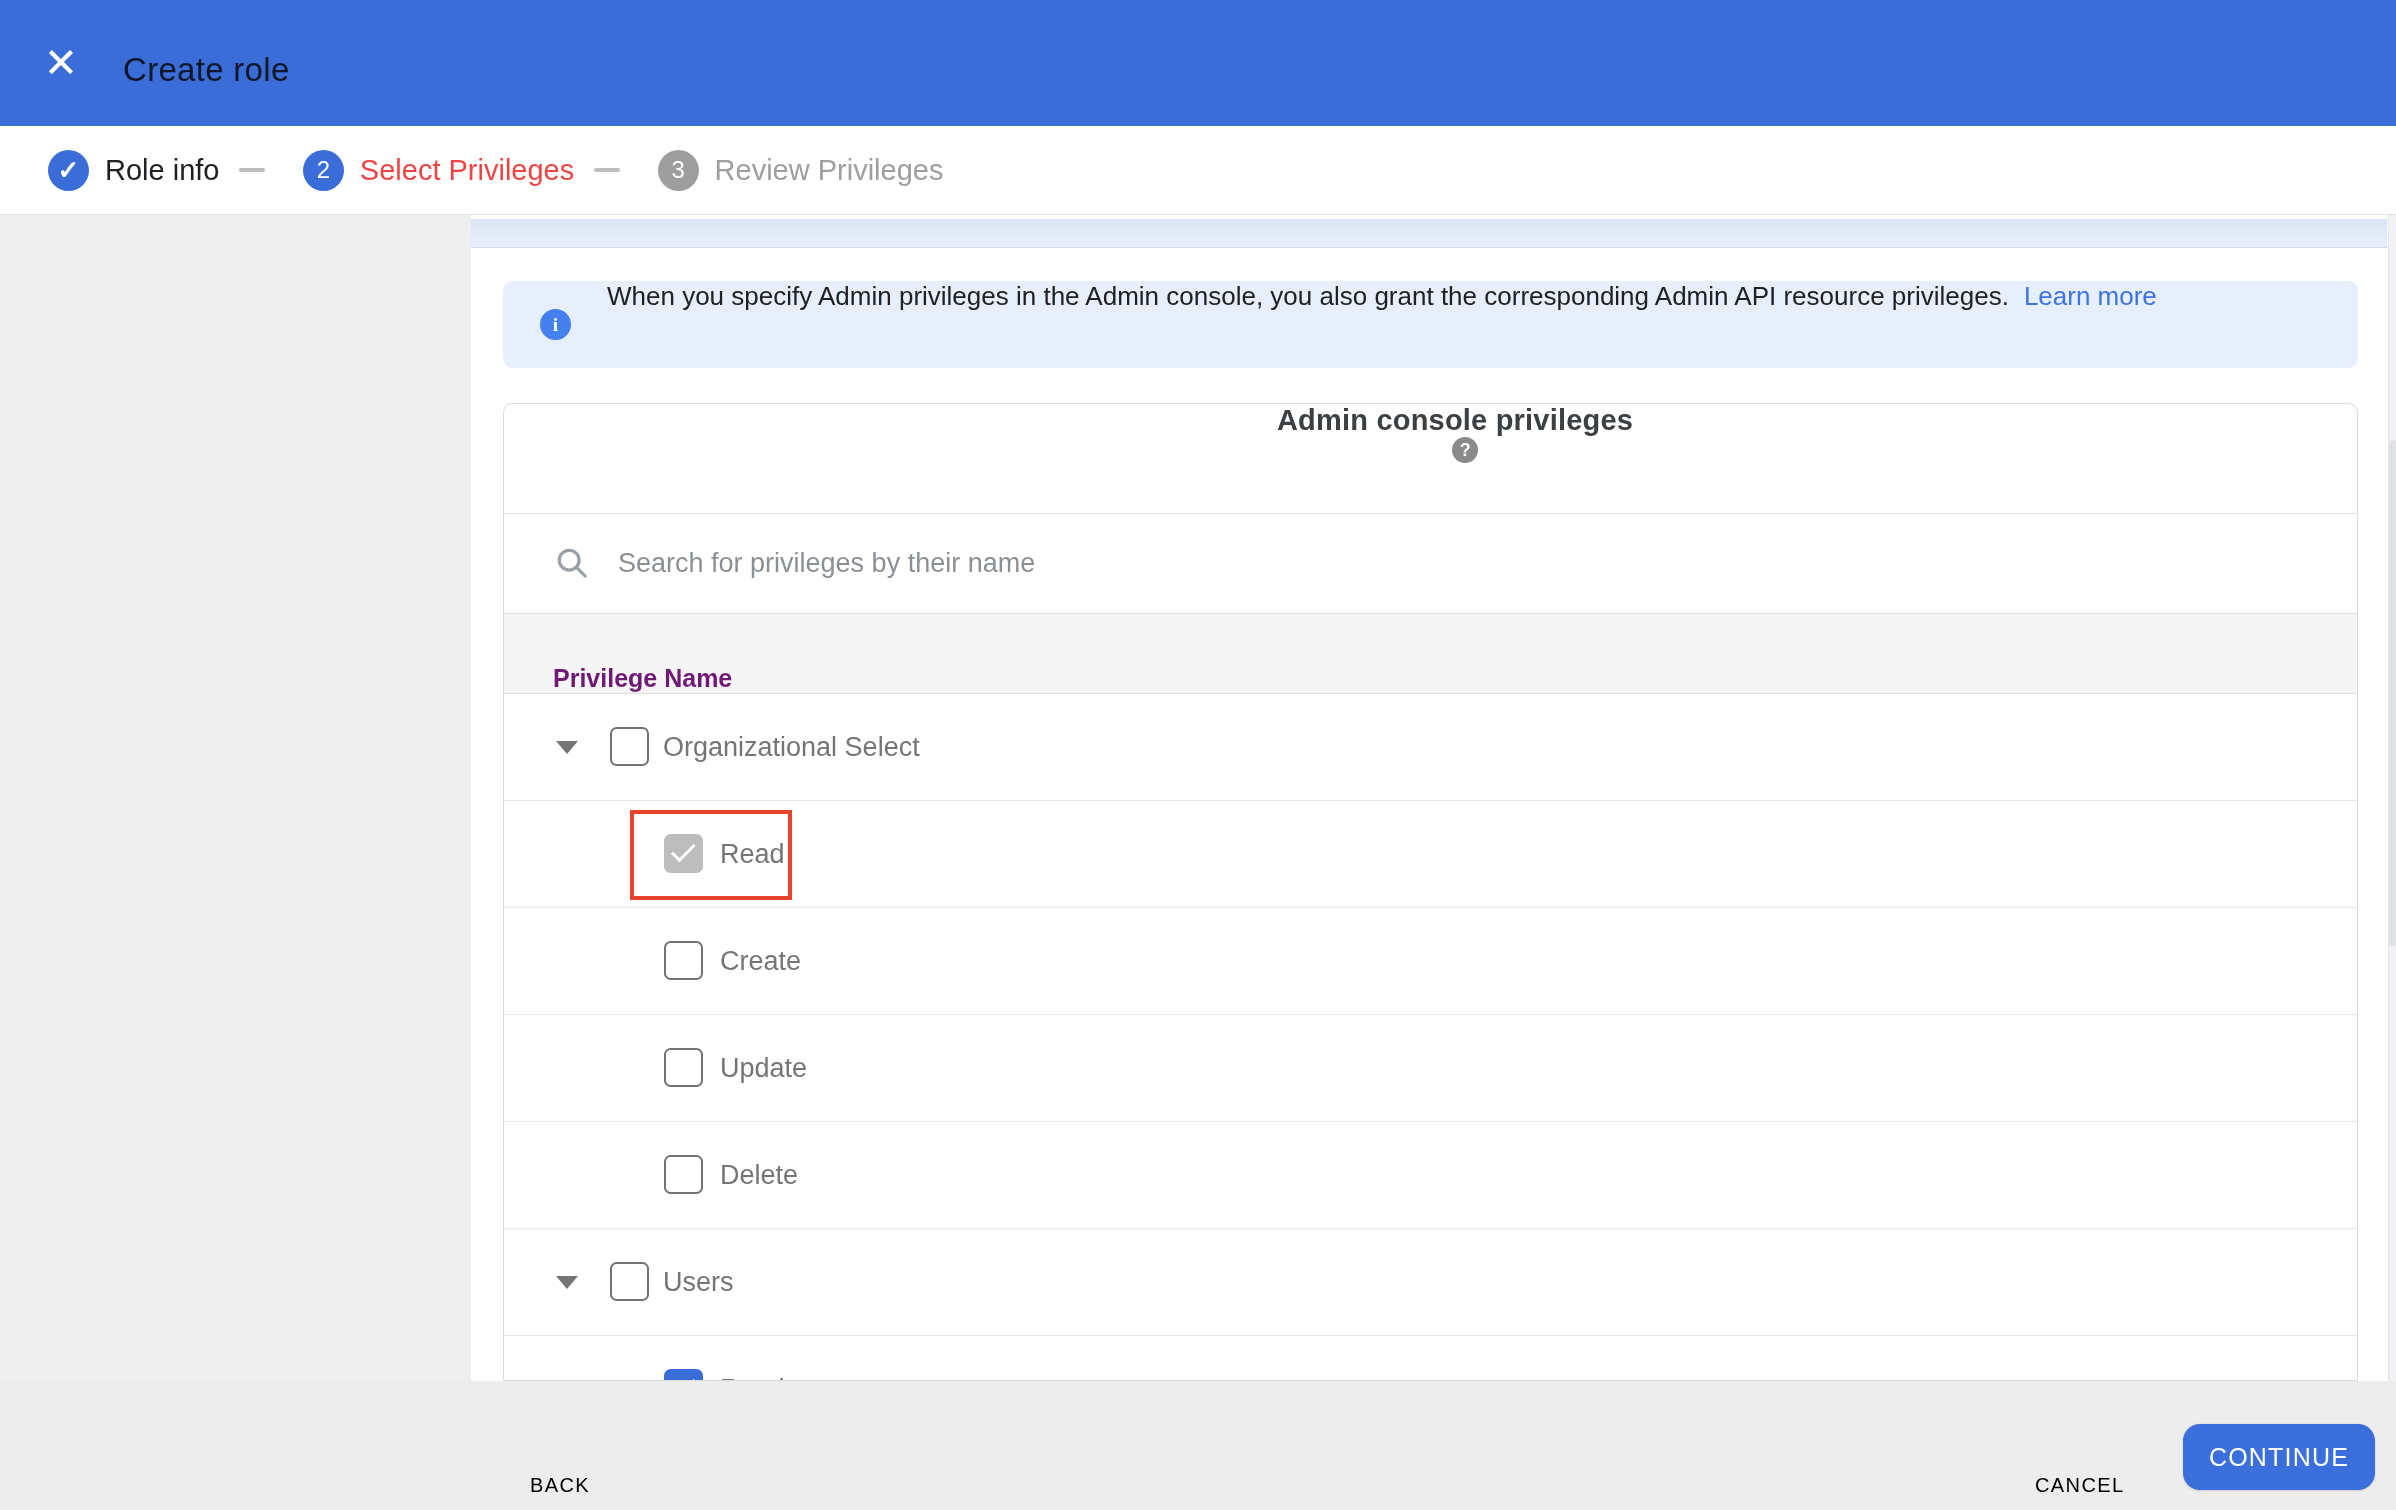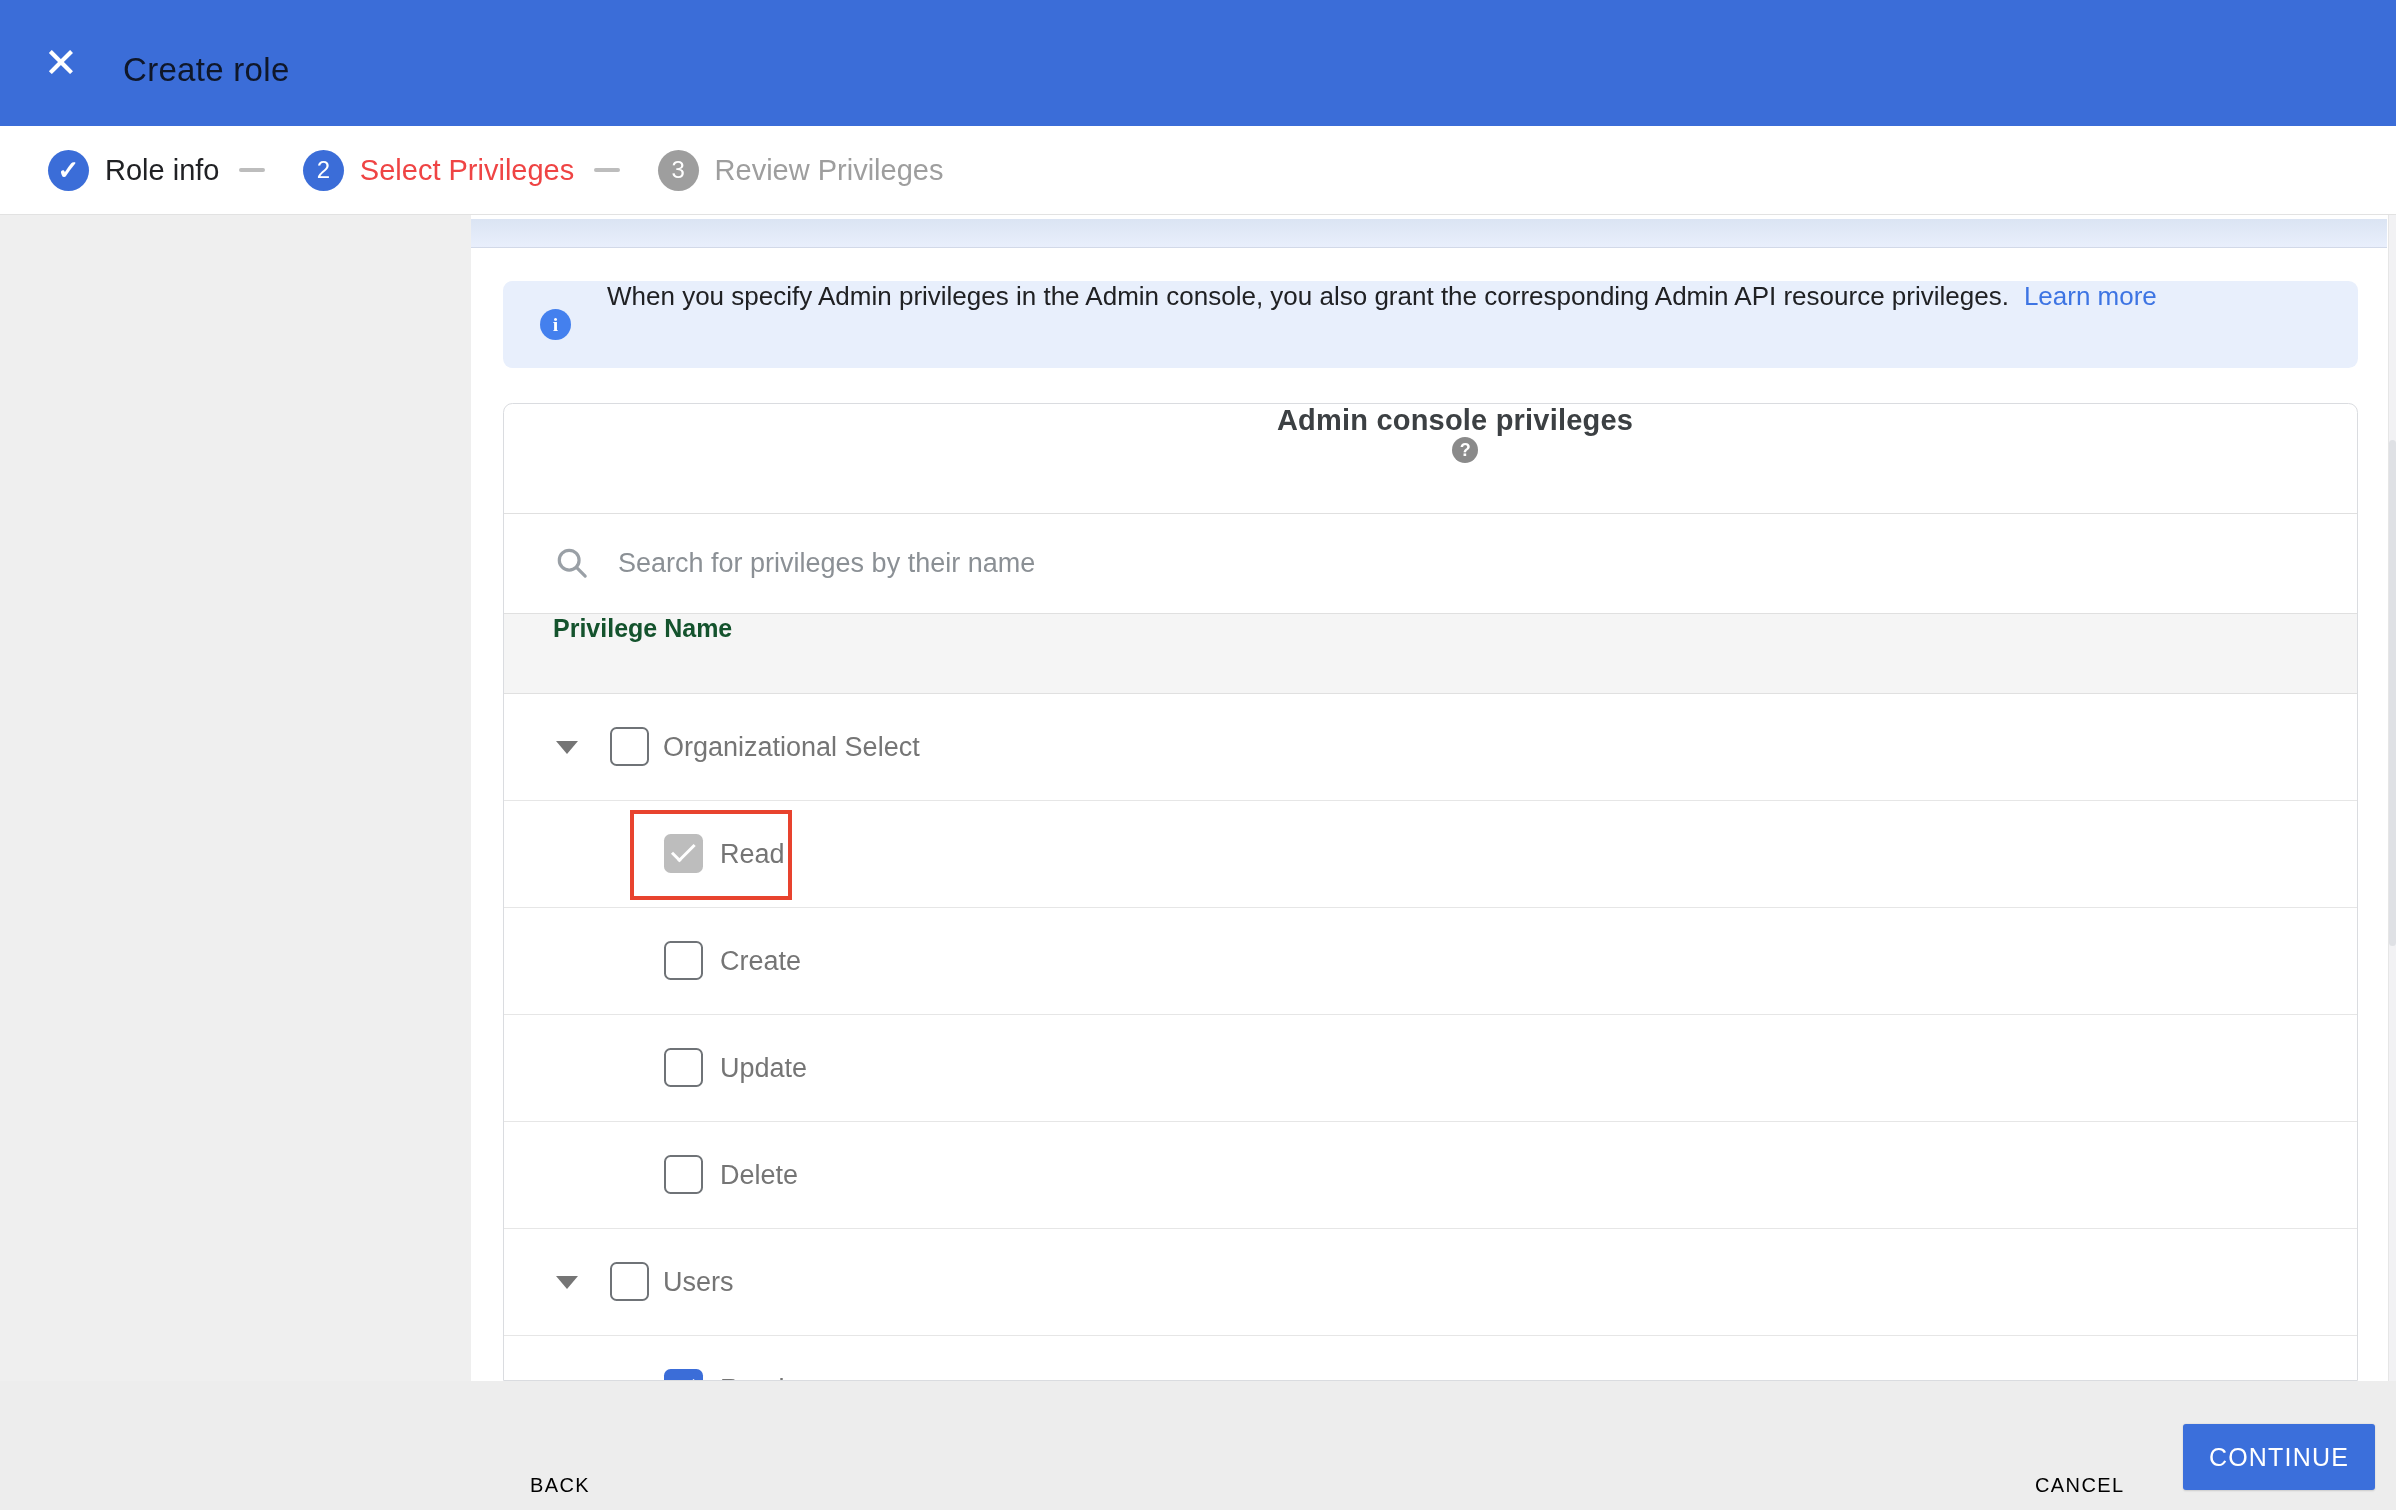--- a/index.html
+++ b/index.html
@@ -48,22 +48,22 @@
         border:0.9px solid #dadce0;border-radius:9.4px 9.4px 0 0;box-sizing:border-box;overflow:hidden;}
   .card-header{height:109px;display:flex;align-items:center;padding-left:49px;box-sizing:border-box;flex-direction:column;}
   .card-title{font-size:29px;font-weight:700;color:#3c4043;letter-spacing:0.2px;}
   .help-icon{margin-left:20.6px;width:26px;height:26px;border-radius:50%;background:#8a8a8a;color:#fff;
              display:flex;align-items:center;justify-content:center;font-size:18px;font-weight:700;cursor:pointer;}
   .divider{height:0.9px;background:#e0e0e0;}
   .search-row{height:99px;display:flex;align-items:center;padding-left:52px;box-sizing:border-box;cursor:text;}
   .search-icon{flex:0 0 auto;}
   .search-placeholder{margin-left:30px;font-size:27px;color:#8b9095;}
   .table-head{height:81px;background:#f5f5f5;border-top:0.9px solid #e0e0e0;border-bottom:0.9px solid #e0e0e0;
-              display:flex;align-items:flex-start;padding-left:49px;box-sizing:border-box;
-              font-size:25px;font-weight:700;color:#14532d;}
+              display:flex;align-items:flex-end;padding-left:49px;box-sizing:border-box;
+              font-size:25px;font-weight:700;color:#701a75;}
   .prow{position:relative;height:106px;border-bottom:0.9px solid #e6e6e6;}
   .caret{position:absolute;left:52px;top:50%;margin-top:-5.6px;width:0;height:0;
          border-left:11.2px solid transparent;border-right:11.2px solid transparent;border-top:13px solid #757575;cursor:pointer;}
   .cb{position:absolute;top:50%;width:39px;height:39px;margin-top:-19.7px;box-sizing:border-box;
       border:2.8px solid #6f7377;border-radius:6.6px;background:#fff;cursor:pointer;}
   .cb.parent-pos{left:106px;}
   .cb.child-pos{left:160px;}
   .cb.checked-gray{border:none;background:#bdbdbd;}
   .cb.checked-blue{border:none;background:#3b6dd8;}
   .cb.checked-gray::after,.cb.checked-blue::after{content:"";position:absolute;left:8.4px;top:9.4px;width:19.7px;height:9.4px;
@@ -71,21 +71,21 @@
   .plabel{position:absolute;top:50%;transform:translateY(-50%);font-size:27px;color:#757575;white-space:nowrap;}
   .plabel.parent-pos{left:159px;}
   .plabel.child-pos{left:216px;}
   .red-box{position:absolute;left:126px;top:9.4px;width:162px;height:90px;border:4.7px solid #e8432e;box-sizing:border-box;}
 
   
   .footer{position:absolute;left:0;top:1381px;width:2397px;height:129px;background:#ededed;}
   .text-btn{position:absolute;top:1474px;font-size:20px;font-weight:500;letter-spacing:1.4px;color:#000000;cursor:pointer;}
   .btn-back{left:530px;}
   .btn-cancel{left:2035px;}
-  .btn-continue{position:absolute;left:2183px;top:1424px;width:192px;height:66px;background:#3b6fdb;border-radius:3px;
+  .btn-continue{position:absolute;left:2183px;top:1424px;width:192px;height:66px;background:#3b6fdb;border-radius:17px;
                 display:flex;align-items:center;justify-content:center;color:#ffffff;font-size:25px;font-weight:500;
                 letter-spacing:1.2px;cursor:pointer;box-shadow:0 0.9px 1.9px rgba(0,0,0,.15);}
 </style>
 </head>
 <body>
 
 <div class="root">
 
   <div class="appbar">
     <div class="close-btn">✕</div>

